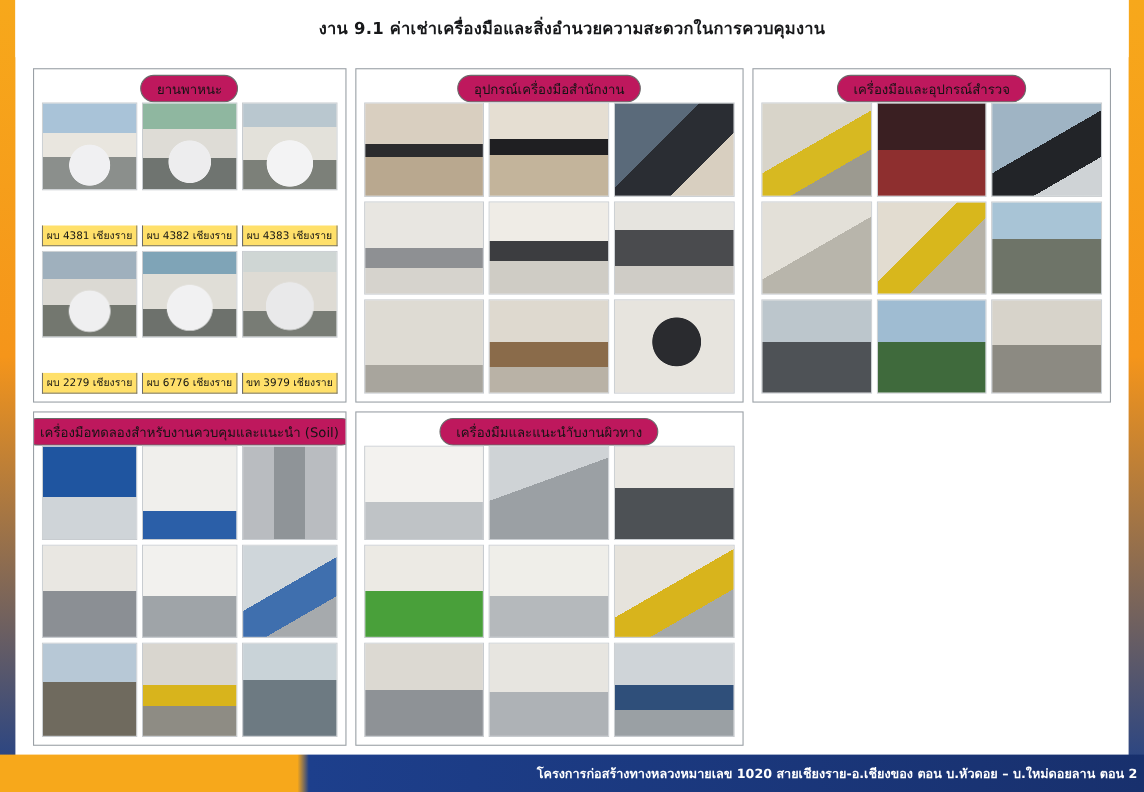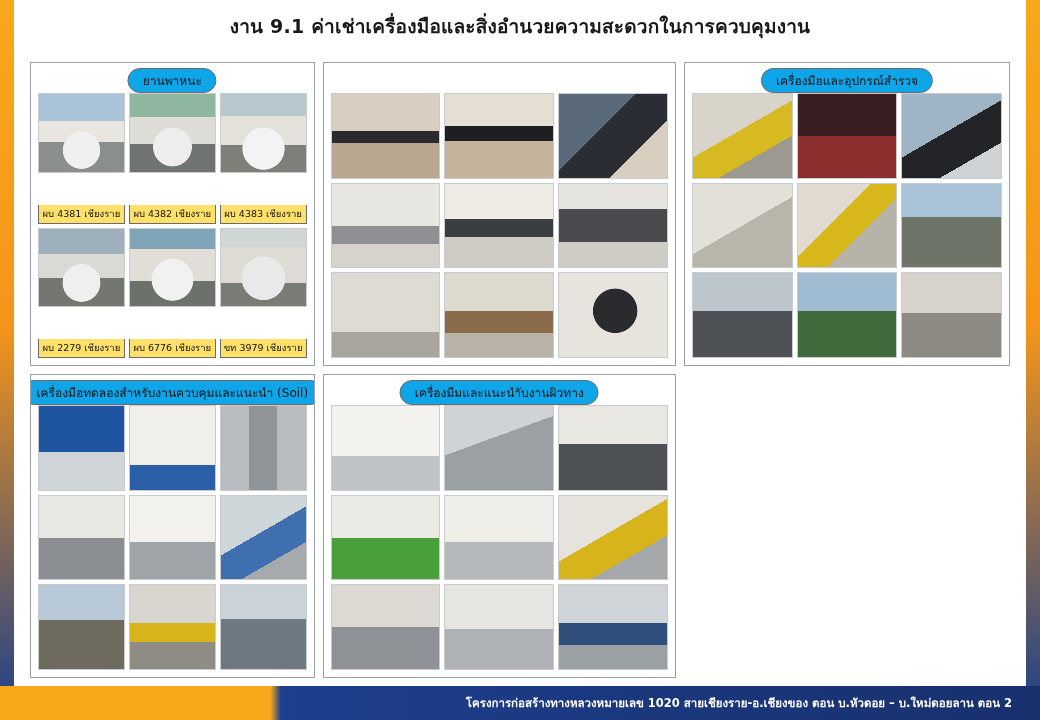--- a/index.html
+++ b/index.html
@@ -22,29 +22,29 @@
   }
   .edge.left { left: 0; }
   .edge.right { right: 0; }
 
   .title-bar {
     position: absolute; left: 14px; right: 14px; top: 0; height: 52px;
     background: #ffffff;
     display: flex; align-items: center; justify-content: center;
   }
   .title-bar .title {
-    font-size: 19px; font-weight: bold; color: #17181a;
+    font-size: 15px; font-weight: bold; color: #17181a;
     letter-spacing: .2px; white-space: nowrap;
   }
 
   .footer-bar {
     position: absolute; left: 0; right: 0; bottom: 0; height: 34px;
     background: linear-gradient(90deg,#f7a81b 0%,#f7a81b 26%,#1d3f8c 27%,#18306d 100%);
     display: flex; align-items: center; justify-content: flex-end;
-    padding-right: 28px;
+    padding-right: 6px;
   }
   .footer-bar .footer-text {
     color: #ffffff; font-size: 11.5px; font-weight: bold; white-space: nowrap;
   }
 
   
   .board {
     position: absolute; left: 30px; top: 62px; right: 30px; bottom: 42px;
     display: grid;
     grid-template-columns: 1.03fr 1.28fr 1.18fr;
@@ -53,21 +53,21 @@
   }
   .panel {
     border: 1px solid #9aa0a6;
     background: #ffffff;
     position: relative;
     padding: 30px 7px 7px 7px;
     overflow: hidden;
   }
   .panel-label {
     position: absolute; top: 5px; left: 50%; transform: translateX(-50%);
-    background: #0ea5e9;
+    background: #be185d;
     border: 1px solid #6b6b6b;
     border-radius: 13px;
     padding: 2px 14px;
     font-size: 12px; color: #141414; white-space: nowrap;
     font-weight: normal;
   }
   .grid {
     display: grid; gap: 4px; width: 100%; height: 100%;
   }
   .g3x2 { grid-template-columns: repeat(3,1fr); grid-template-rows: repeat(2,1fr); }
@@ -205,20 +205,21 @@
           <div class="cap">ผบ 6776 เชียงราย</div>
         </div>
         <div class="cell veh">
           <div class="ph p-car6"></div>
           <div class="cap">ขท 3979 เชียงราย</div>
         </div>
       </div>
     </div>
 
     <div class="panel">
+      <div class="panel-label">อุปกรณ์เครื่องมือสำนักงาน</div>
       <div class="grid g3x3">
         <div class="cell">
             <div class="ph p-desk1"></div>
           </div>
         <div class="cell">
             <div class="ph p-desk2"></div>
           </div>
         <div class="cell">
           <div class="ph p-desk3"></div>
         </div>

